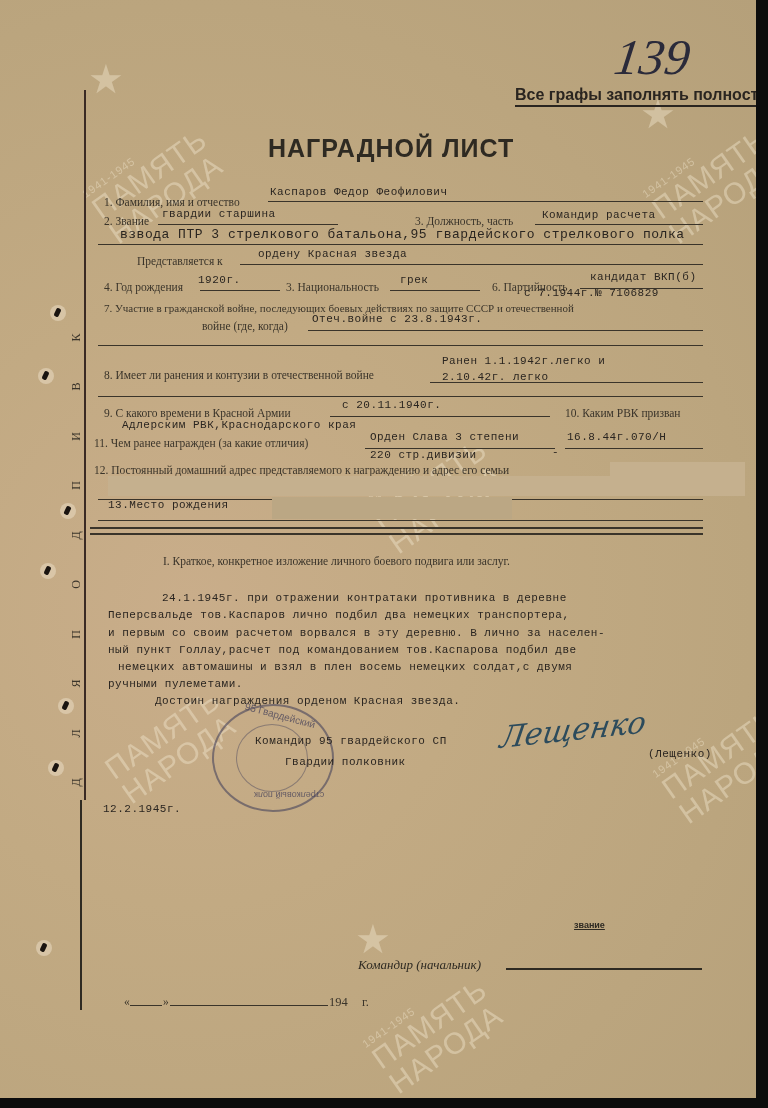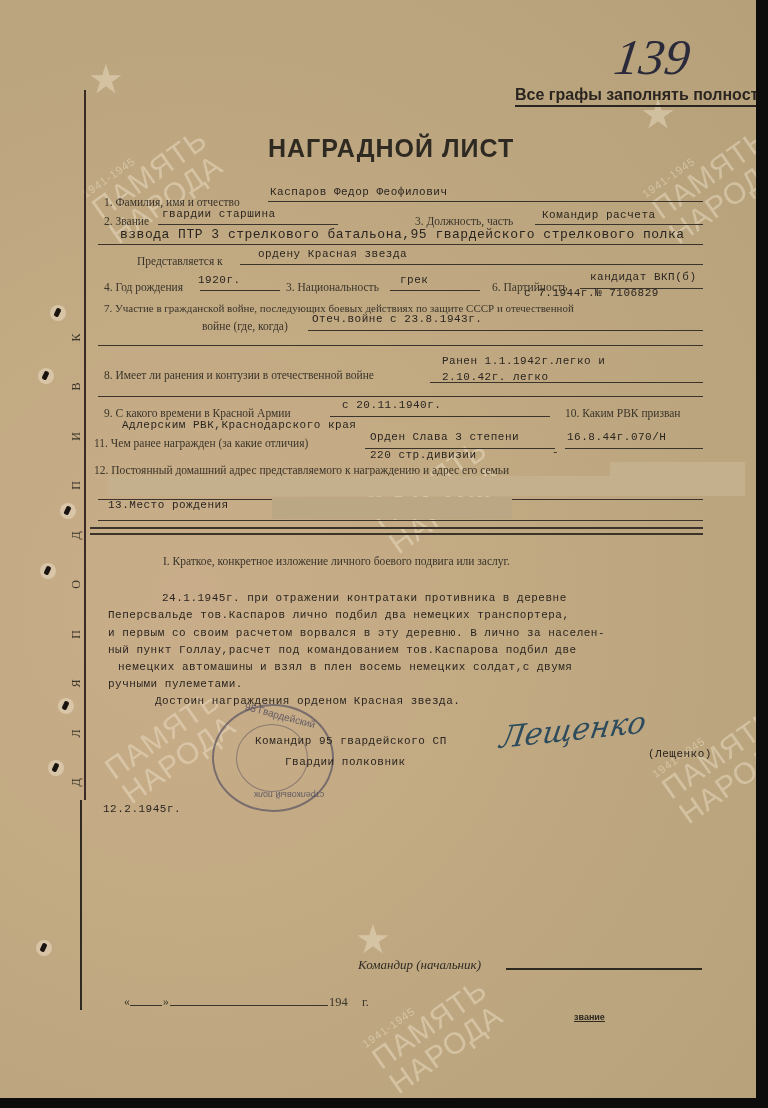--- a/index.html
+++ b/index.html
@@ -160,21 +160,21 @@
     <div class="t2">стрелковый полк</div>
   </div>
   <div class="abs typed" style="left:255px;top:735px;">Командир 95 гвардейского СП</div>
   <div class="abs typed" style="left:285px;top:756px;">Гвардии полковник</div>
   <div class="signature">Лещенко</div>
   <div class="abs typed" style="left:648px;top:748px;">(Лещенко)</div>
   <div class="abs typed" style="left:103px;top:803px;">12.2.1945г.</div>
 
   <div class="abs italic-label" style="left:358px;top:957px;">Командир (начальник)</div>
   <div class="uline" style="left:506px;top:968px;width:196px;height:2px;background:#2e2a22;"></div>
-  <div class="abs small-bold" style="left:574px;top:1012px;text-decoration:underline;">звание</div>
+  <div class="abs small-bold" style="left:574px;top:920px;text-decoration:underline;">звание</div>
   <div class="abs label" style="left:124px;top:995px;">«</div>
   <div class="uline" style="left:130px;top:1005px;width:32px;"></div>
   <div class="abs label" style="left:163px;top:995px;">»</div>
   <div class="uline" style="left:170px;top:1005px;width:158px;"></div>
   <div class="abs label" style="left:329px;top:995px;font-size:12.5px;">194</div>
   <div class="abs label" style="left:362px;top:995px;font-size:12.5px;">г.</div>
   <div style="position:absolute;left:80px;top:800px;width:2px;height:210px;background:#2e2a22;"></div>
 </div>
 
 <div class="edge-right"></div>

